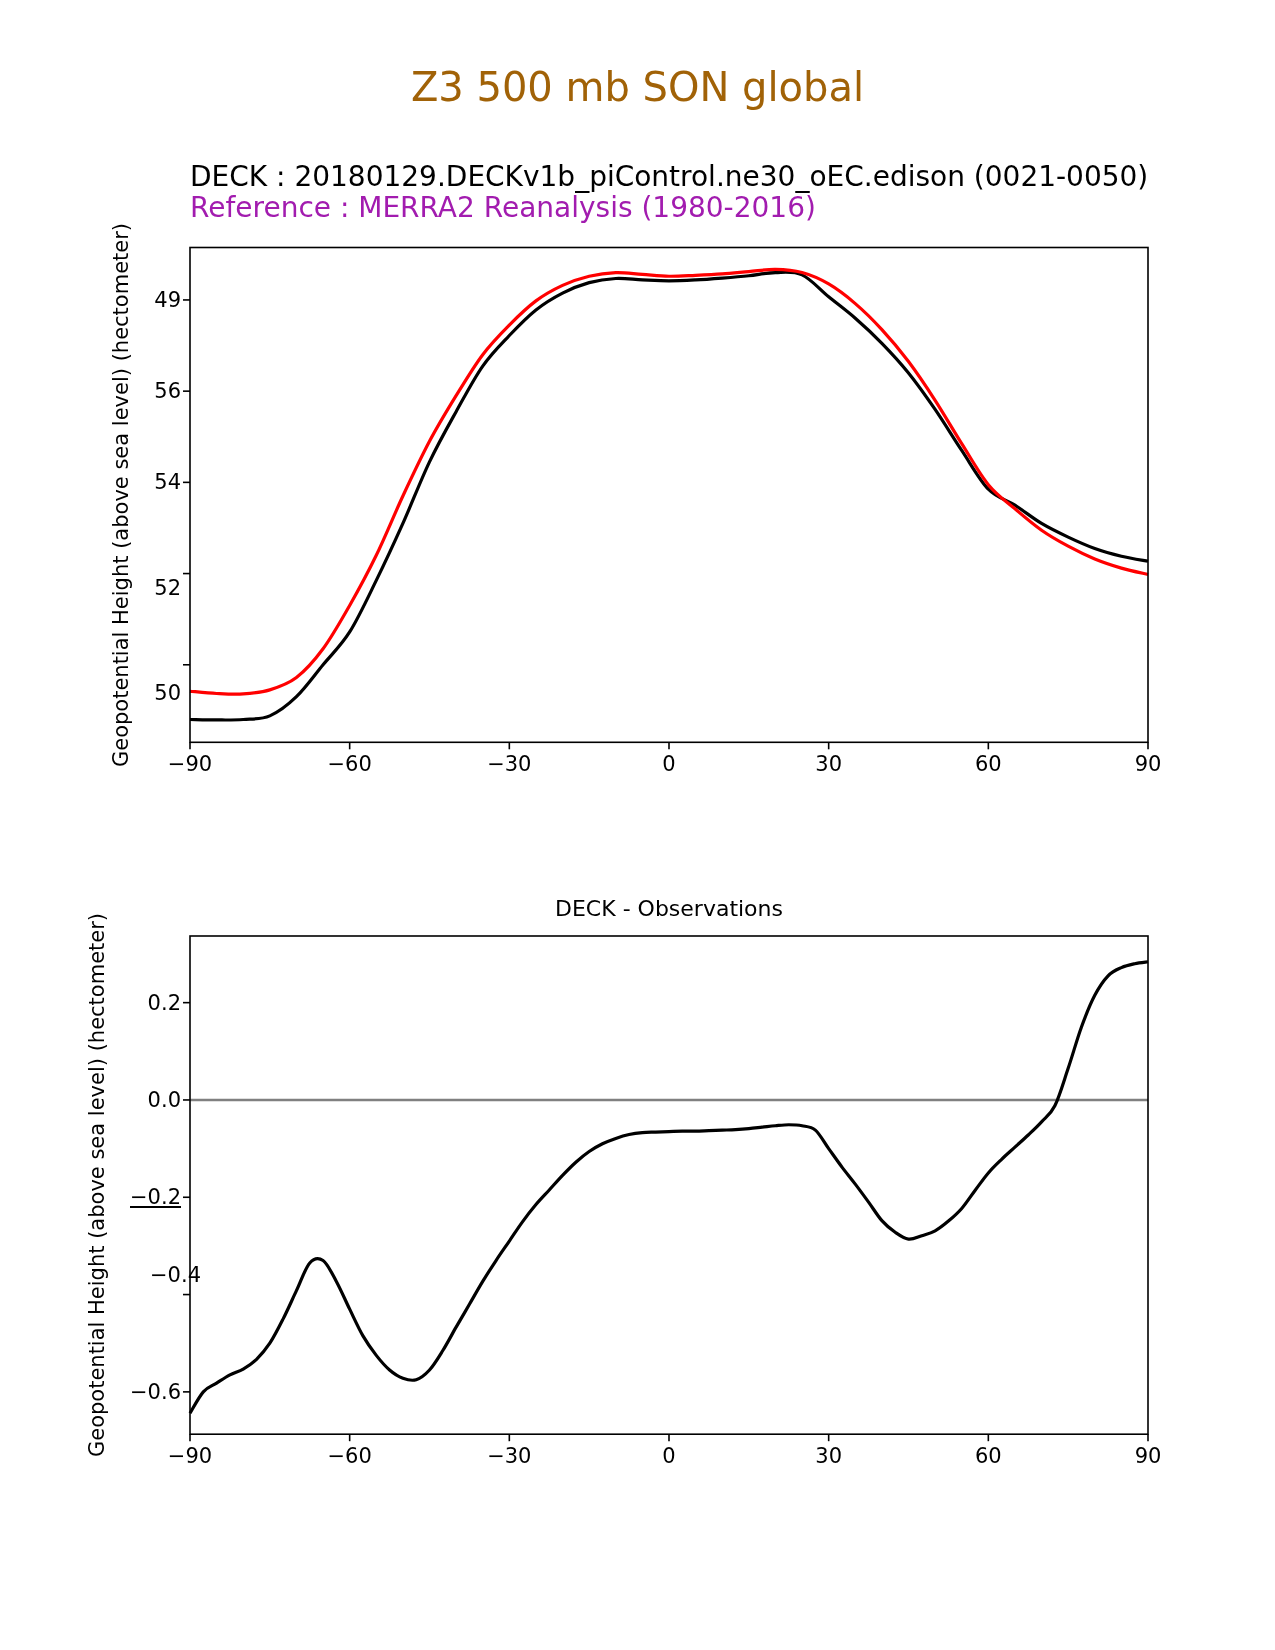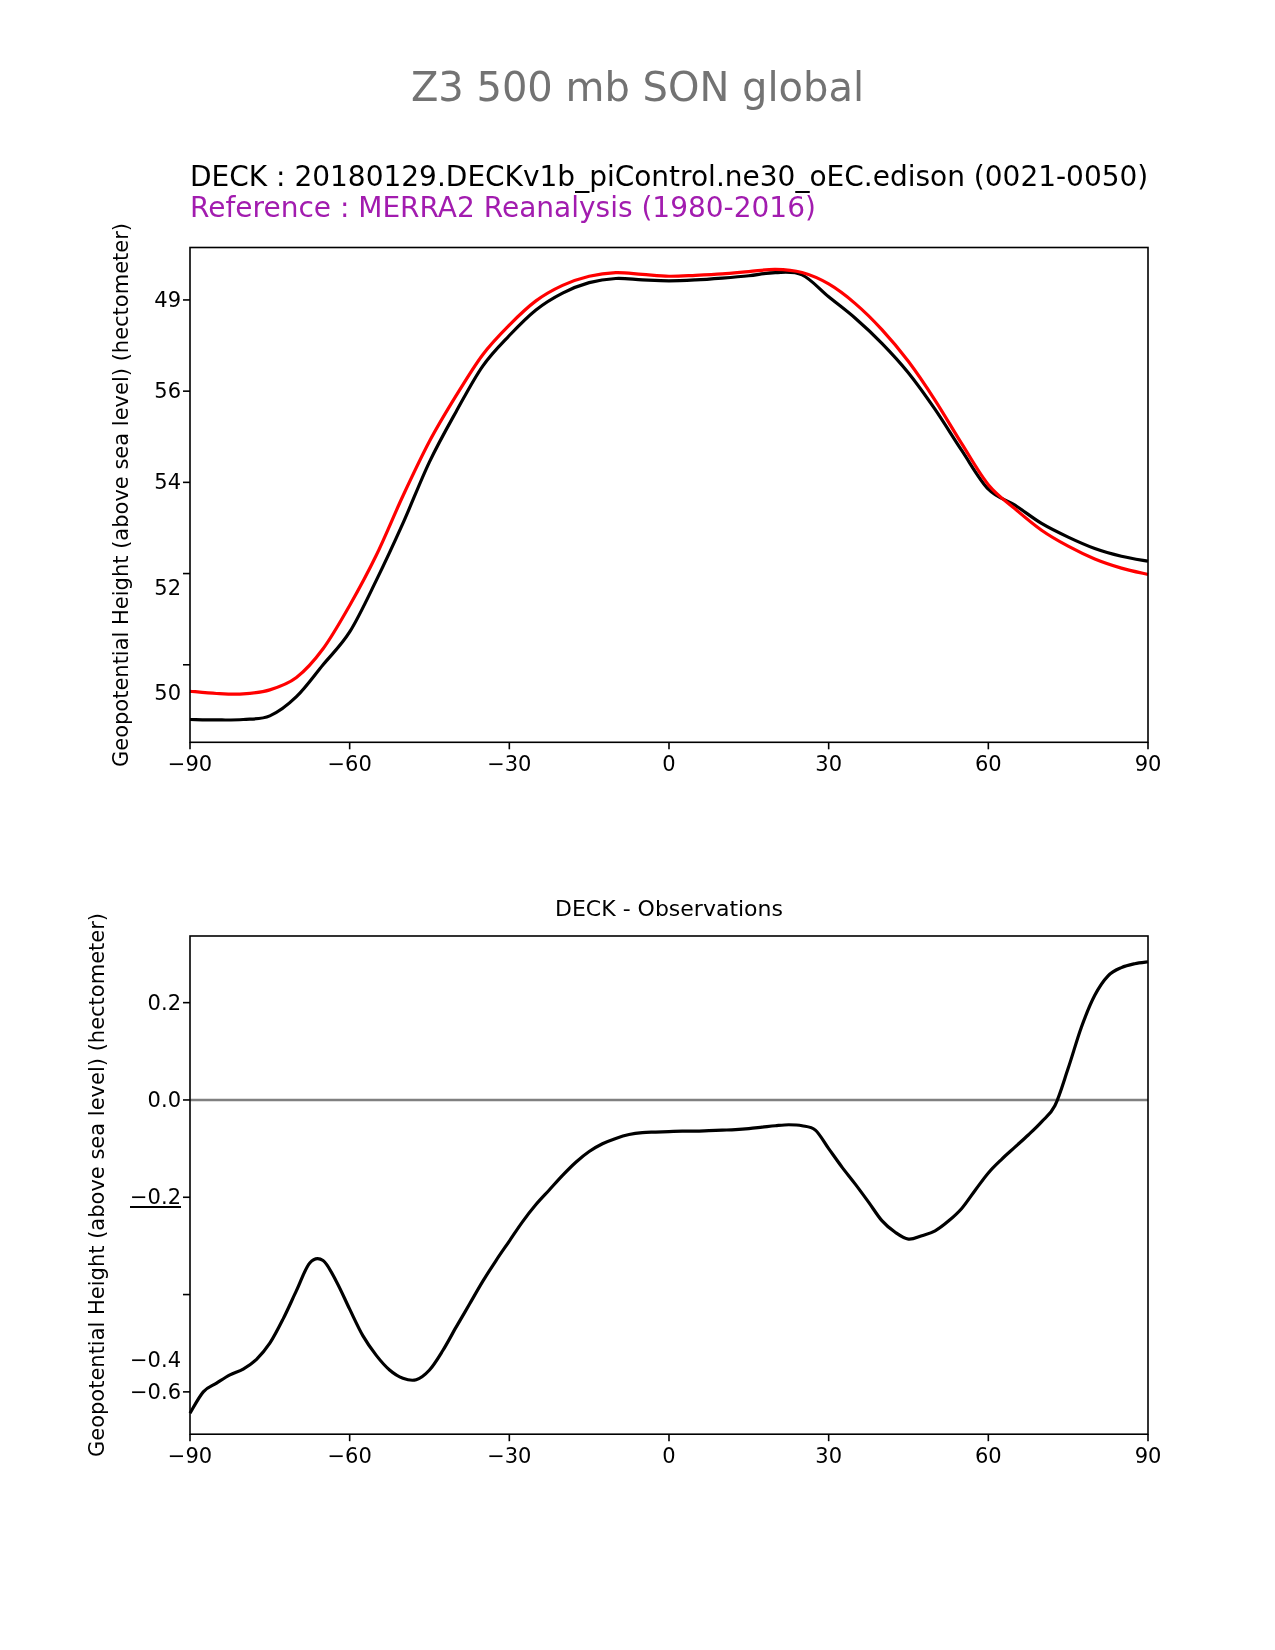--- a/index.html
+++ b/index.html
@@ -7,21 +7,21 @@
     position:relative;
     width:1275px;height:1650px;
     background:#ffffff;
     font-family:"DejaVu Sans", sans-serif;
     color:#000;
     overflow:hidden;
   }
   #plot-svg{position:absolute;left:0;top:0;}
   .suptitle{
     position:absolute;left:0;top:64px;width:1275px;
-    text-align:center;font-size:40px;line-height:1.15;color:#737373;
+    text-align:center;font-size:40px;line-height:1.15;color:#a16207;
   }
   .ax1-sub{position:absolute;left:190px;font-size:28px;line-height:1.2;white-space:nowrap;}
   .ax1-sub.l1{top:160px;color:#000;}
   .ax1-sub.l2{top:191px;}
   .ax2-title{
     position:absolute;left:669px;top:896px;transform:translateX(-50%);
     font-size:22px;white-space:nowrap;color:#000;
   }
   .ylabel{
     position:absolute;font-size:21px;white-space:nowrap;color:#000;
@@ -96,16 +96,16 @@
       <div class="tick-label x" style="left: 190px; top: 1443.2px;">−90</div>
       <div class="tick-label x" style="left: 349.667px; top: 1443.2px;">−60</div>
       <div class="tick-label x" style="left: 509.333px; top: 1443.2px;">−30</div>
       <div class="tick-label x" style="left: 669px; top: 1443.2px;">0</div>
       <div class="tick-label x" style="left: 828.667px; top: 1443.2px;">30</div>
       <div class="tick-label x" style="left: 988.333px; top: 1443.2px;">60</div>
       <div class="tick-label x" style="left: 1148px; top: 1443.2px;">90</div>
       <div class="tick-label y" style="top: 989.654px;">0.2</div>
       <div class="tick-label y" style="top: 1086.96px;">0.0</div>
       <div class="tick-label y" style="top: 1184.26px; text-decoration: underline;">−0.2</div>
-      <div class="tick-label y" style="top: 1347px;">−0.4</div>
+      <div class="tick-label y" style="top: 1262px; padding-left: 20px;">−0.4</div>
       <div class="tick-label y" style="top: 1378.87px;">−0.6</div>
     </div>
 </div>
 
 </body></html>

